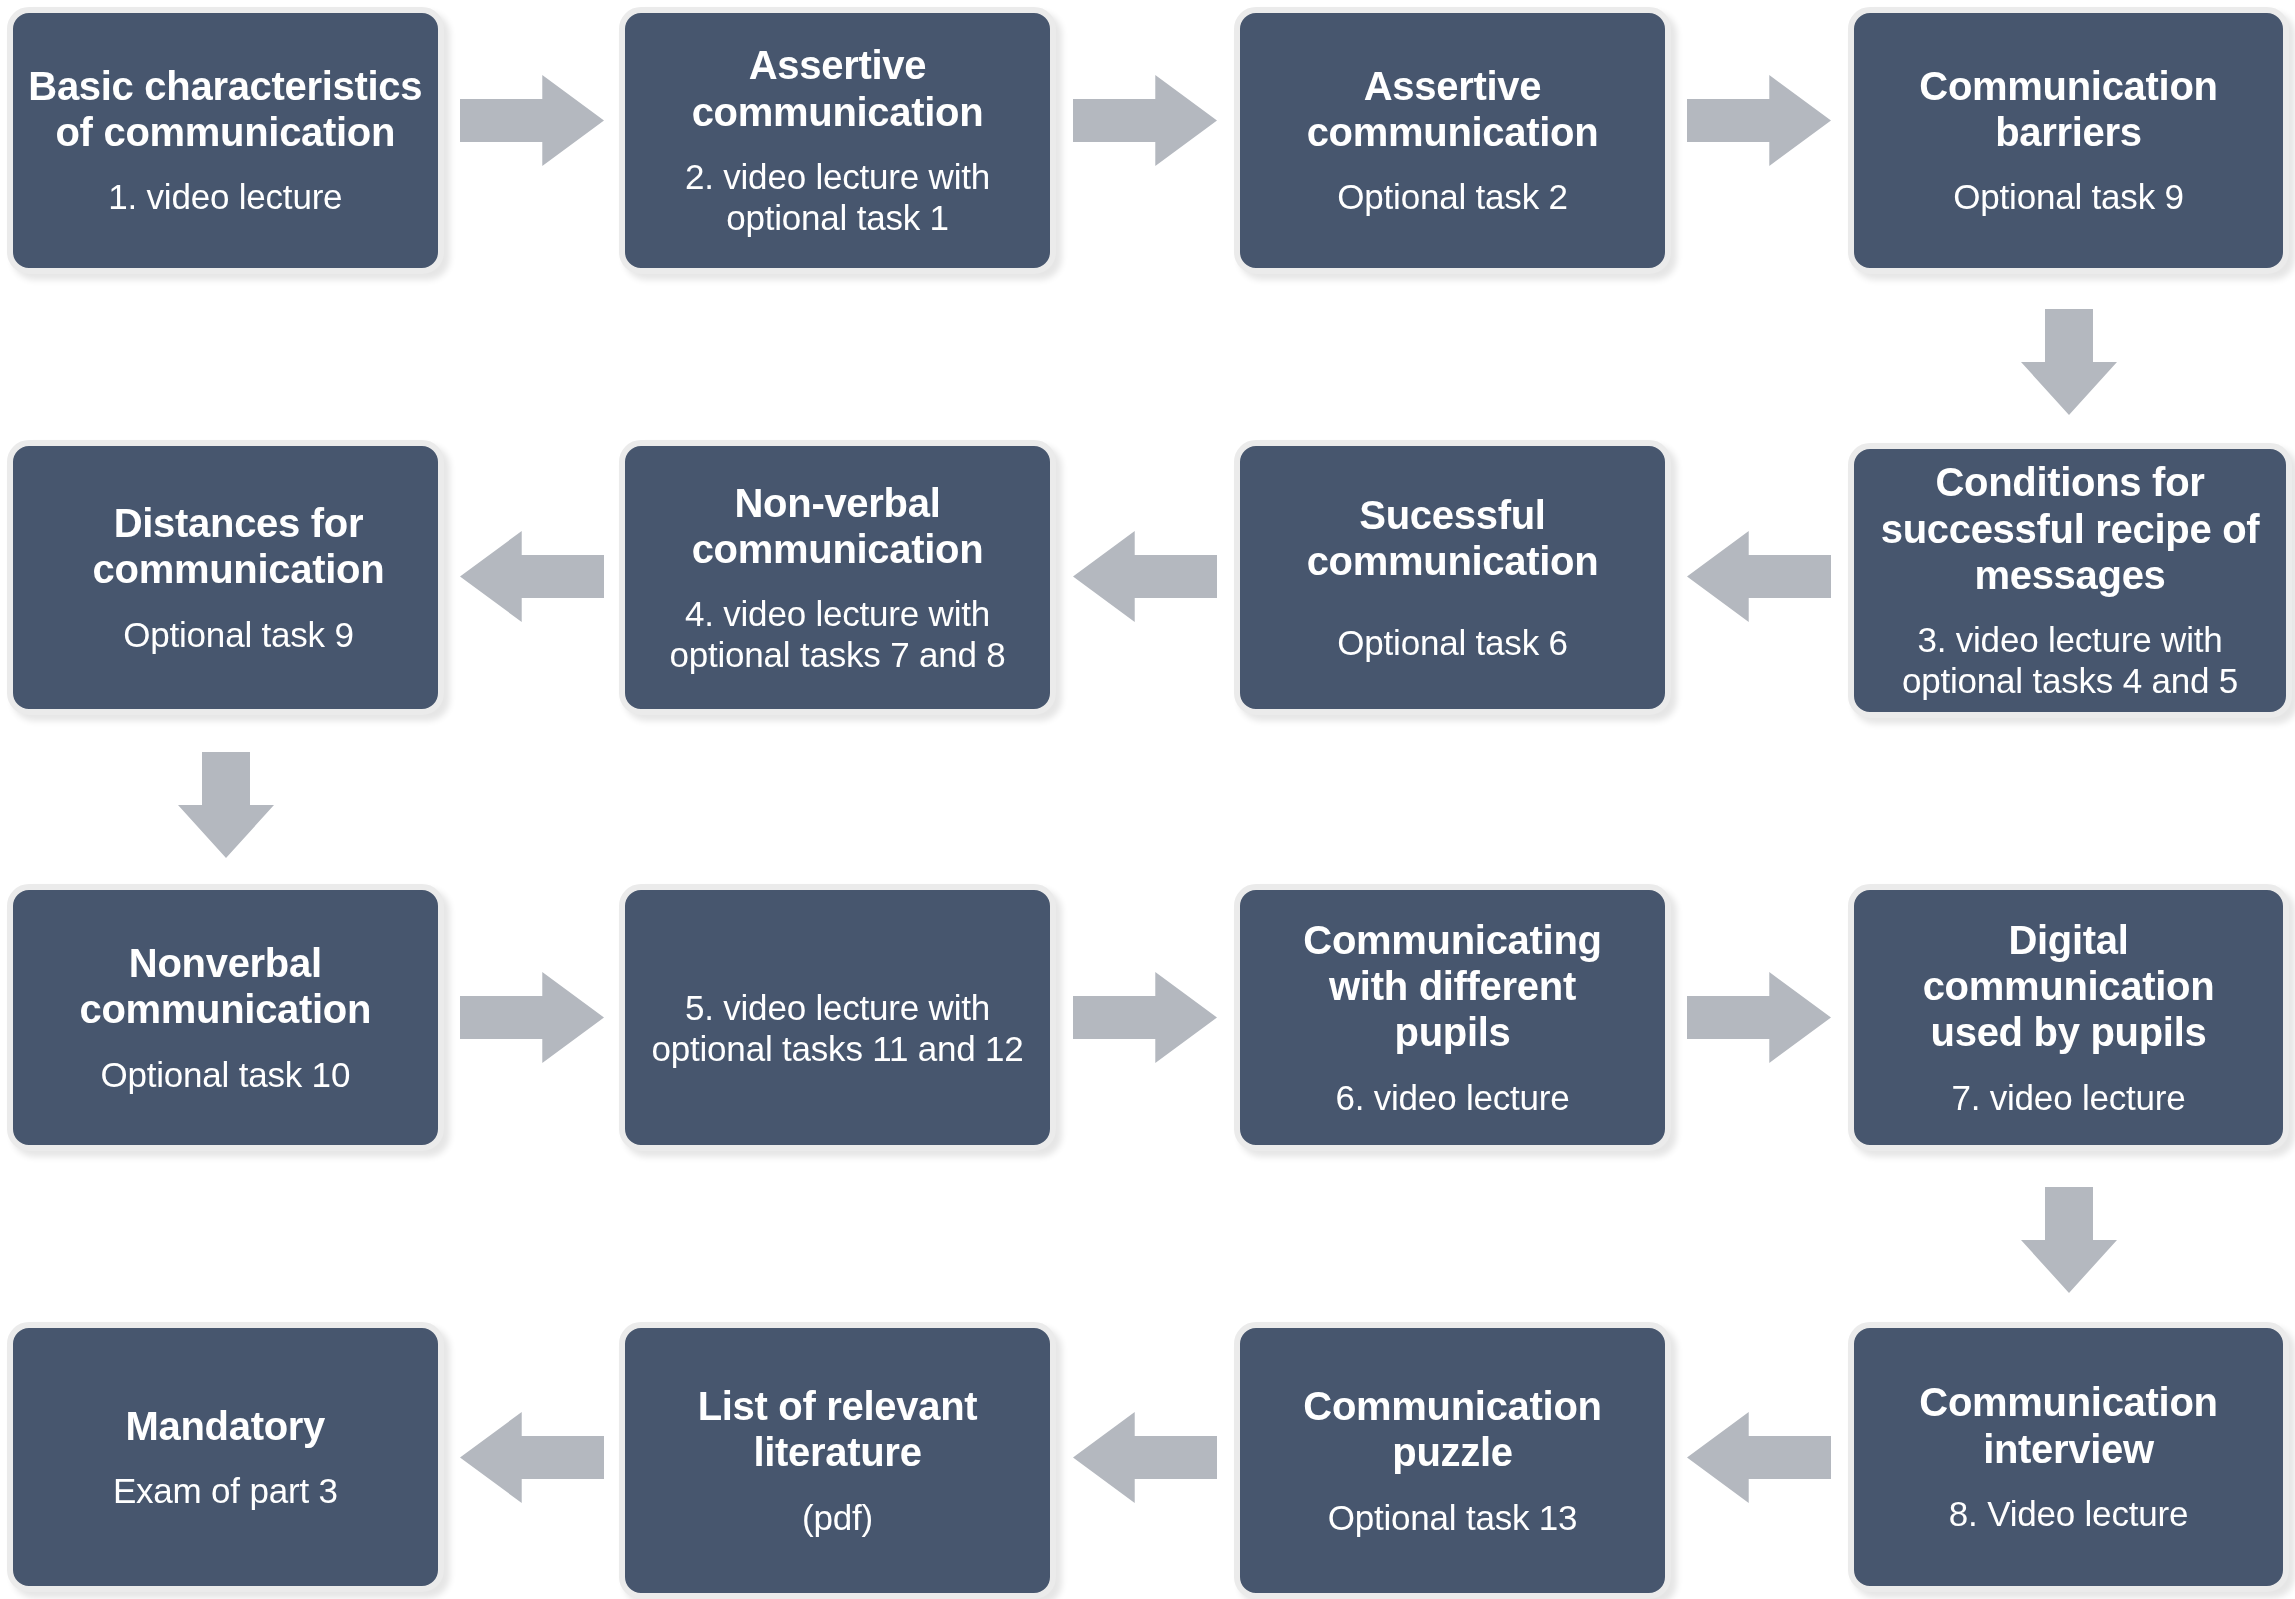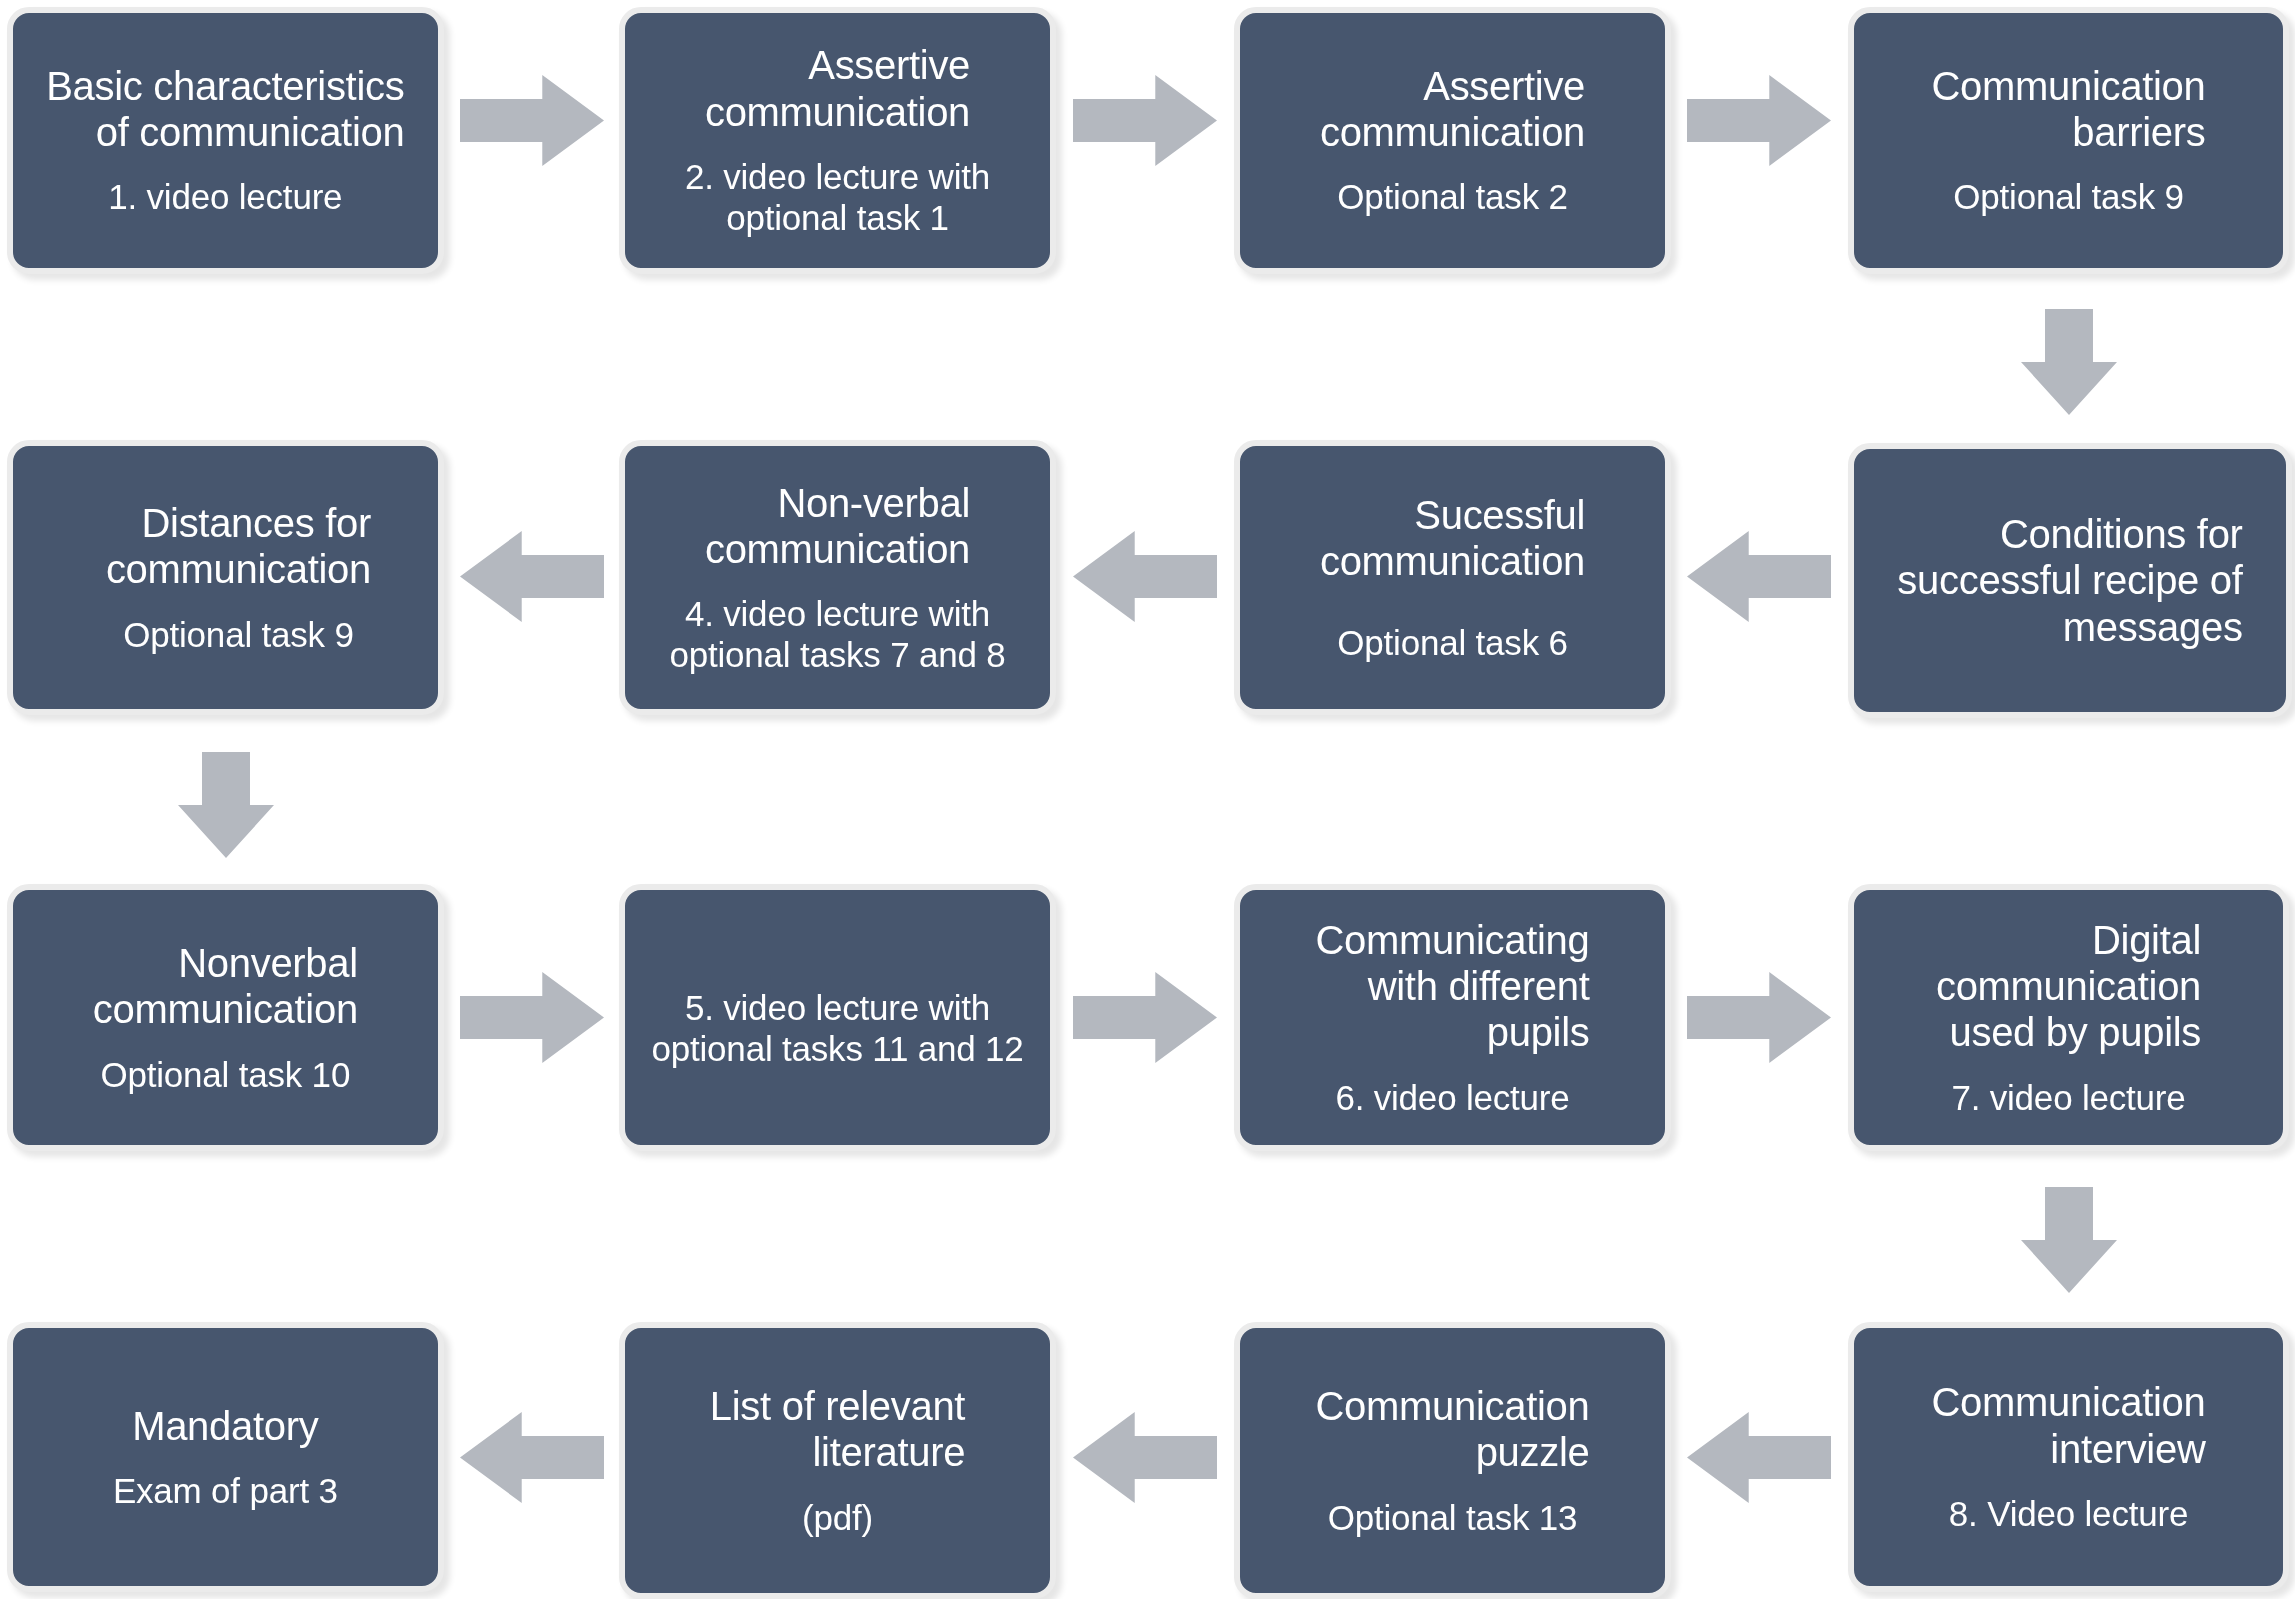--- a/index.html
+++ b/index.html
@@ -30,26 +30,25 @@
     display: flex;
     flex-direction: column;
     align-items: center;
     justify-content: center;
     text-align: center;
     color: #ffffff;
     padding: 8.5px 13.7px;
     box-shadow: 5.1px 5.1px 6px rgba(0,0,0,0.10);
   }
   .node .title {
-    font-weight: normal;
+    font-weight: bold;
     font-size: 40px;
     line-height: 1.16;
     letter-spacing: -0.3px;
     white-space: pre-line;
-    text-align: right;
   }
   .node .sub {
     font-weight: normal;
     font-size: 35px;
     line-height: 1.16;
     letter-spacing: -0.2px;
     margin-top: 22px;
     white-space: pre-line;
   }
 
@@ -151,20 +150,22 @@
   <div class="arrow" style="left:1687px; top:531px; width:144px; height:91px;">
     <svg viewBox="0 0 168 106" preserveAspectRatio="none" aria-hidden="true">
       <polygon points="168,28 72,28 72,0 0,53 72,106 72,78 168,78" fill="#b4b8bf"></polygon>
     </svg>
   </div>
 
   <div class="node" style="left:1848px; top:443px; width:444px; height:275px;">
     <div class="title">Conditions for
 successful recipe of
 messages</div>
+    <div class="sub">3. video lecture with
+optional tasks 4 and 5</div>
   </div>
 
   <div class="arrow" style="left:178px; top:752px; width:96px; height:106px;">
     <svg viewBox="0 0 112 124" preserveAspectRatio="none" aria-hidden="true">
       <polygon points="28,0 84,0 84,62 112,62 56,124 0,62 28,62" fill="#b4b8bf"></polygon>
     </svg>
   </div>
 
   <div class="node" style="left:6.8px; top:884px; width:437px; height:267px;">
     <div class="title">Nonverbal

